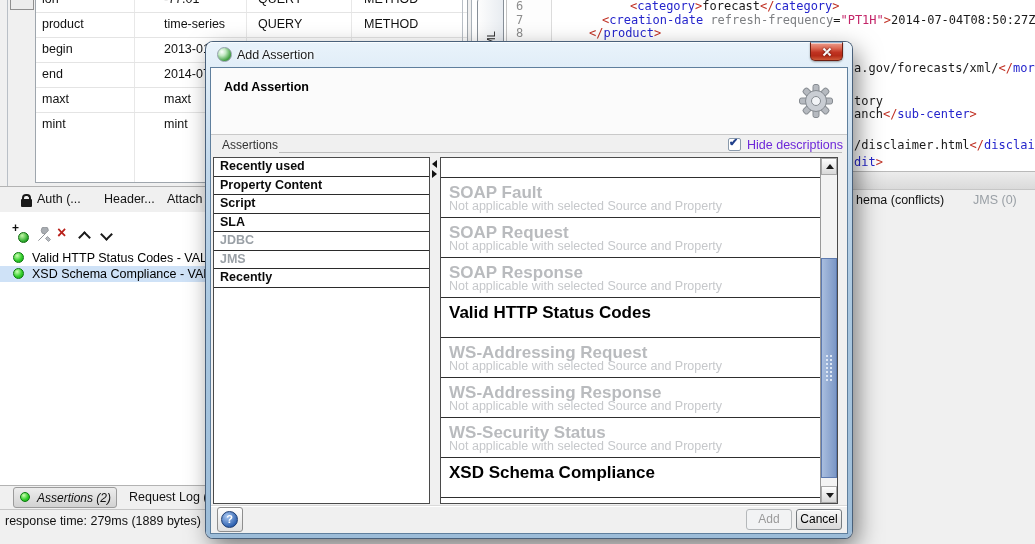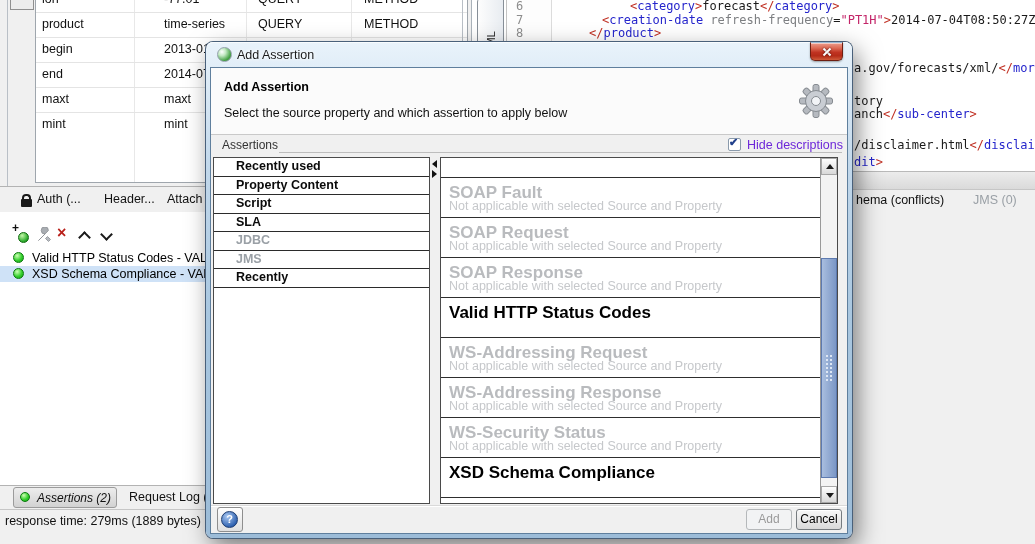--- a/index.html
+++ b/index.html
@@ -60,21 +60,21 @@
   .dh-title{position:absolute;left:13px;top:12px;font-size:12.5px;font-weight:bold;color:#000;}
   .dh-desc{position:absolute;left:13px;top:38px;font-size:12.5px;color:#111;}
   .gear{position:absolute;right:13px;top:15px;}
   .sect-lbl{position:absolute;left:11px;top:70px;font-size:12px;color:#333;}
   .sect-line{position:absolute;left:68px;top:84px;right:5px;height:1px;background:#bdbdbd;}
   .cbwrap{position:absolute;left:517px;top:69px;height:15px;}
   .cbox{position:absolute;left:0;top:1px;width:13px;height:13px;background:#fff;border:1px solid #8a9aab;border-radius:2px;box-sizing:border-box;}
   .cbox span{position:absolute;left:0;top:-3px;font-size:11px;font-weight:bold;color:#22418c;}
   .cblbl{position:absolute;left:19px;top:1px;font-size:12.5px;color:#6d28d9;white-space:nowrap;}
   .catlist{position:absolute;left:2px;top:89px;width:217px;height:347px;background:#fff;border:1px solid #4a4a4a;box-sizing:border-box;}
-  .cat{height:18.5px;border-bottom:1px solid #2b2b2b;box-sizing:border-box;font-size:12.5px;font-weight:bold;color:#0a0a0a;padding-left:22px;line-height:17px;white-space:nowrap;overflow:hidden;}
+  .cat{height:18.5px;border-bottom:1px solid #2b2b2b;box-sizing:border-box;font-size:12.5px;font-weight:bold;color:#0a0a0a;padding-left:6px;line-height:17px;white-space:nowrap;overflow:hidden;}
   .cat.selected{background:#c8c8c8;}
   .cat.disabled{color:#9aa0a6;}
   .divider{position:absolute;left:220px;top:89px;width:11px;height:347px;}
   .tri{position:absolute;width:0;height:0;border-top:4px solid transparent;border-bottom:4px solid transparent;}
   .tri.l{left:1px;top:3px;border-right:5px solid #111;}
   .tri.r{left:1px;top:13px;border-left:5px solid #111;}
   .typelist{position:absolute;left:229px;top:89px;width:398px;height:347px;background:#fff;border:1px solid #4a4a4a;box-sizing:border-box;}
   .atype{height:40px;border-bottom:1px solid #2e2e2e;box-sizing:border-box;position:relative;width:379px;}
   .atype.empty{height:20px;}
   .atitle{position:absolute;left:8px;top:5px;font-size:17px;font-weight:bold;color:#000;white-space:nowrap;}
@@ -206,21 +206,20 @@
     <span class="soapicon"></span>
     <div class="dtitle">Add Assertion</div>
     <div class="close-btn">
         <span class="xbar a"></span>
         <span class="xbar b"></span>
       </div>
 
     <div class="dcontent">
       <div class="dheader">
         <div class="dh-title">Add Assertion</div>
-        <div class="dh-desc">Select the source property and which assertion to apply below</div>
         <div class="gear">
           <svg width="36" height="36" viewBox="-18 -18 36 36">
             <g fill="#b6bac0" stroke="#868b91" stroke-width="1">
               <rect x="-3" y="-16.5" width="6" height="33" rx="2"></rect>
               <rect x="-3" y="-16.5" width="6" height="33" rx="2" transform="rotate(45)"></rect>
               <rect x="-3" y="-16.5" width="6" height="33" rx="2" transform="rotate(90)"></rect>
               <rect x="-3" y="-16.5" width="6" height="33" rx="2" transform="rotate(135)"></rect>
             </g>
             <circle r="10.5" fill="#c9cdd3" stroke="#868b91"></circle>
             <circle r="4.5" fill="#f2f4f7" stroke="#868b91"></circle>

